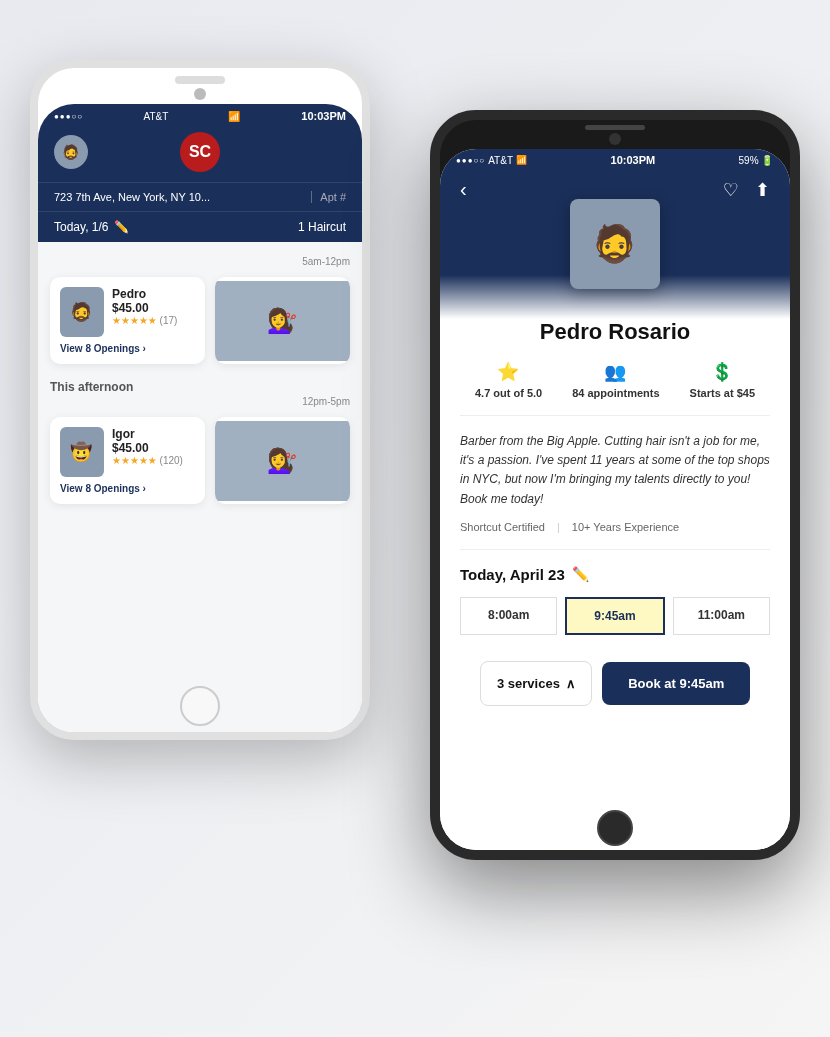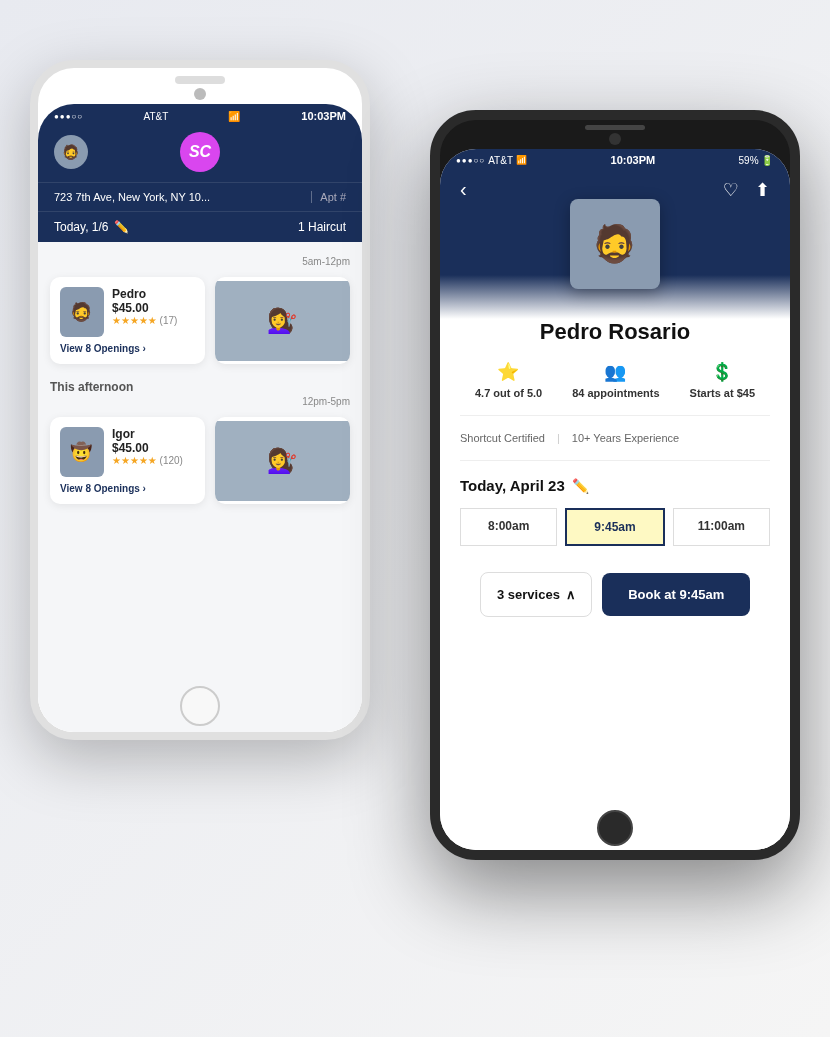--- a/index.html
+++ b/index.html
@@ -69,24 +69,23 @@
       width: 34px; height: 34px;
       border-radius: 50%;
       background: #8a9bb0;
       overflow: hidden;
       display: flex; align-items: center; justify-content: center;
       font-size: 14px; color: #fff;
     }
     .p1-logo {
       width: 40px; height: 40px;
       border-radius: 50%;
-      background: #d946ef;
+      background: #b91c1c;
       display: flex; align-items: center; justify-content: center;
       font-weight: 900; font-size: 16px; color: #fff;
-      font-style: italic;
     }
 
     .p1-address {
       background: #1a2f5a;
       padding: 8px 16px;
       display: flex;
       align-items: center;
       gap: 8px;
       border-top: 1px solid rgba(255,255,255,0.1);
     }
@@ -502,20 +501,21 @@
           <div class="p2-stat">
             <span class="p2-stat-icon">👥</span>
             <span class="p2-stat-value">84 appointments</span>
           </div>
           <div class="p2-stat">
             <span class="p2-stat-icon">💲</span>
             <span class="p2-stat-value">Starts at $45</span>
           </div>
         </div>
 
+        <div class="p2-bio">Barber from the Big Apple. Cutting hair isn't a job for me, it's a passion. I've spent 11 years at some of the top shops in NYC, but now I'm bringing my talents directly to you! Book me today!</div>
 
         <div class="p2-badges">
           <span>Shortcut Certified</span>
           <span class="p2-badge-sep">|</span>
           <span>10+ Years Experience</span>
         </div>
 
         <div class="p2-date-row">
           <span class="p2-date-text">Today, April 23</span>
           <span class="p2-edit-icon">✏️</span>

